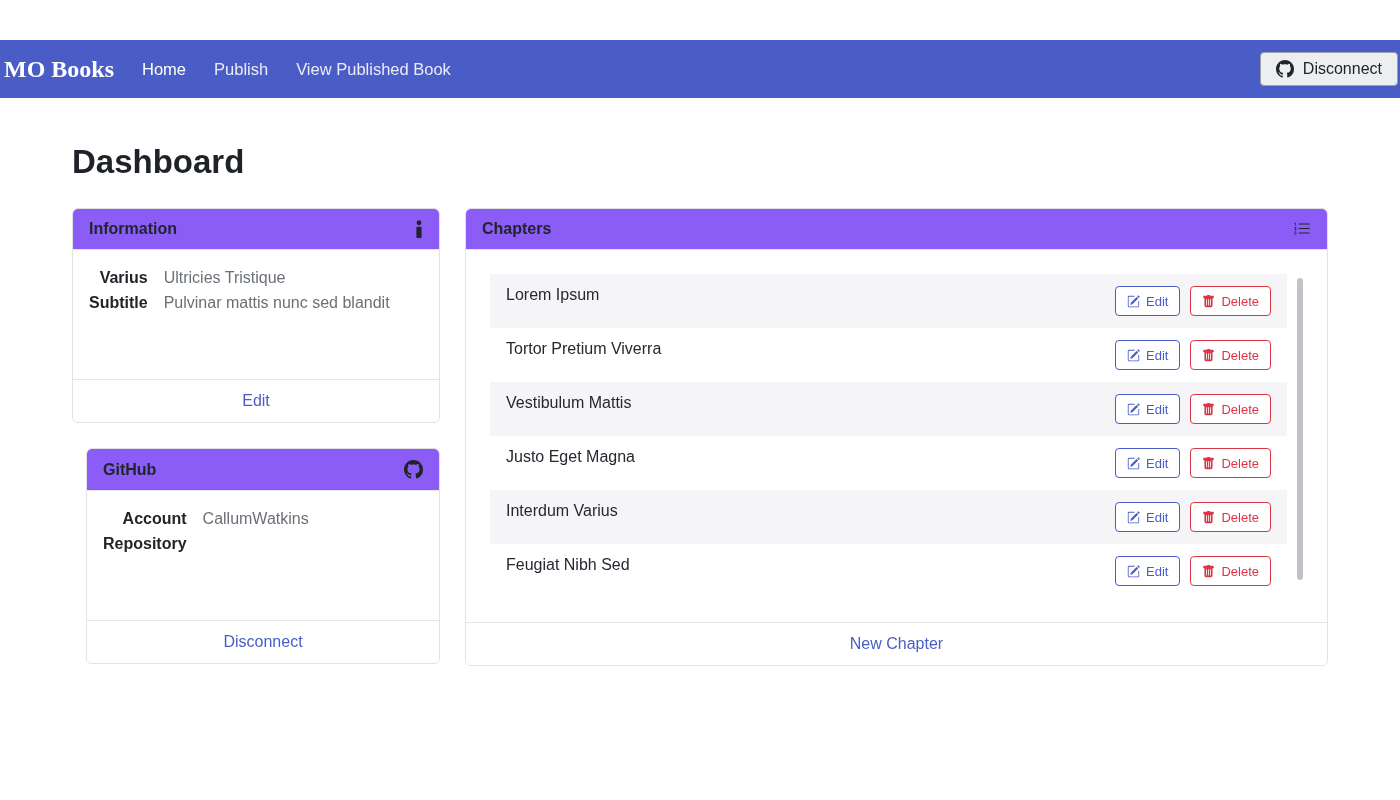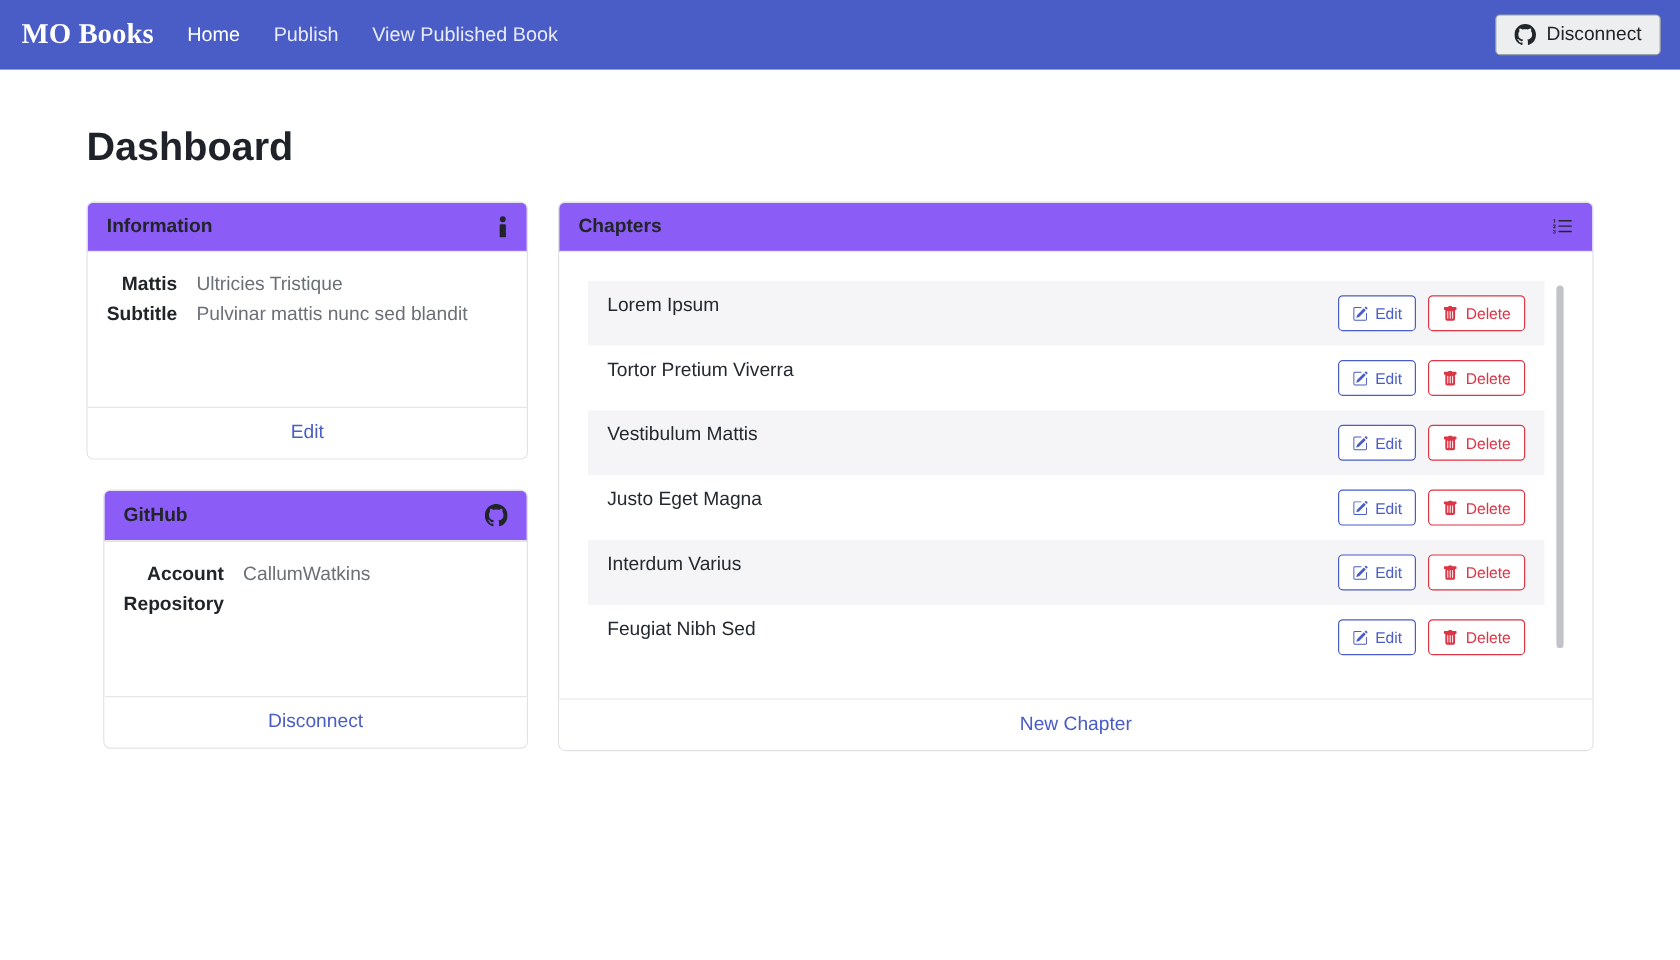--- a/index.html
+++ b/index.html
@@ -7,21 +7,21 @@
     --primary:#4a5cc5;
     --danger:#dc3545;
   }
   *{box-sizing:border-box;}
   html,body{margin:0;padding:0;background:#ffffff;color:#212529;
     font-family:"Liberation Sans","DejaVu Sans",sans-serif;font-size:16px;}
   .viewport{width:1400px;min-height:800px;background:#fff;}
 
   
   .navbar{height:58px;background:var(--navbar,#4a5cc5);display:flex;align-items:center;
-    padding:0 16px;}
+    padding:0 2px;margin-top:40px;}
   .brand{font-family:"Liberation Serif","DejaVu Serif",serif;font-weight:700;font-size:24px;
     color:#fff;margin:0 14px 0 2px;text-decoration:none;cursor:pointer;}
   .nav-links{display:flex;align-items:center;}
   .nav-link{color:rgba(255,255,255,.88);text-decoration:none;font-size:16.5px;
     padding:8px 14px;cursor:pointer;}
   .nav-link.active{color:#ffffff;}
   .navbar-spacer{flex:1;}
   .navbar-disconnect{display:flex;align-items:center;gap:9px;background:#eceeef;
     border:1px solid #9aa1a8;border-radius:4px;padding:7px 15px;font-size:16px;
     color:#212529;cursor:pointer;font-family:inherit;}
@@ -99,21 +99,21 @@
             <span class="card-title">Information</span>
             <span class="header-icon">
               <svg width="8" height="18" viewBox="0 0 8 20" fill="currentColor" aria-hidden="true">
                   <circle cx="4" cy="3" r="2.7"></circle>
                   <rect x="1.1" y="7.6" width="5.8" height="12.4" rx="1.2"></rect>
                 </svg>
             </span>
           </header>
           <div class="def-body">
             <div class="def-grid">
-              <span class="def-label">Mattis</span>
+              <span class="def-label">Varius</span>
               <span class="def-value">Ultricies Tristique</span>
               <span class="def-label">Subtitle</span>
               <span class="def-value">Pulvinar mattis nunc sed blandit</span>
             </div>
           </div>
           <footer class="card-footer">
             <a class="card-link">Edit</a>
           </footer>
         </section>
 

